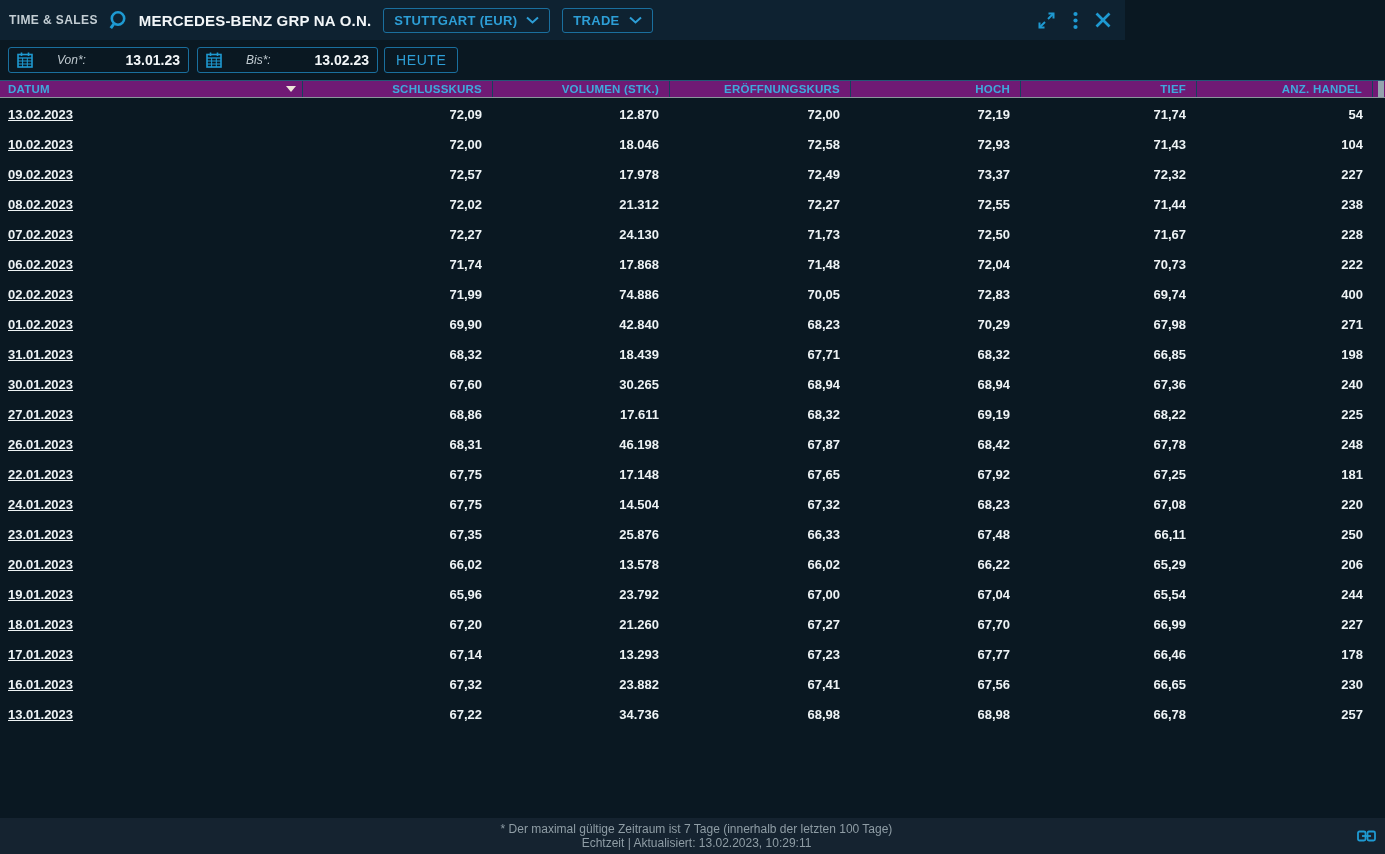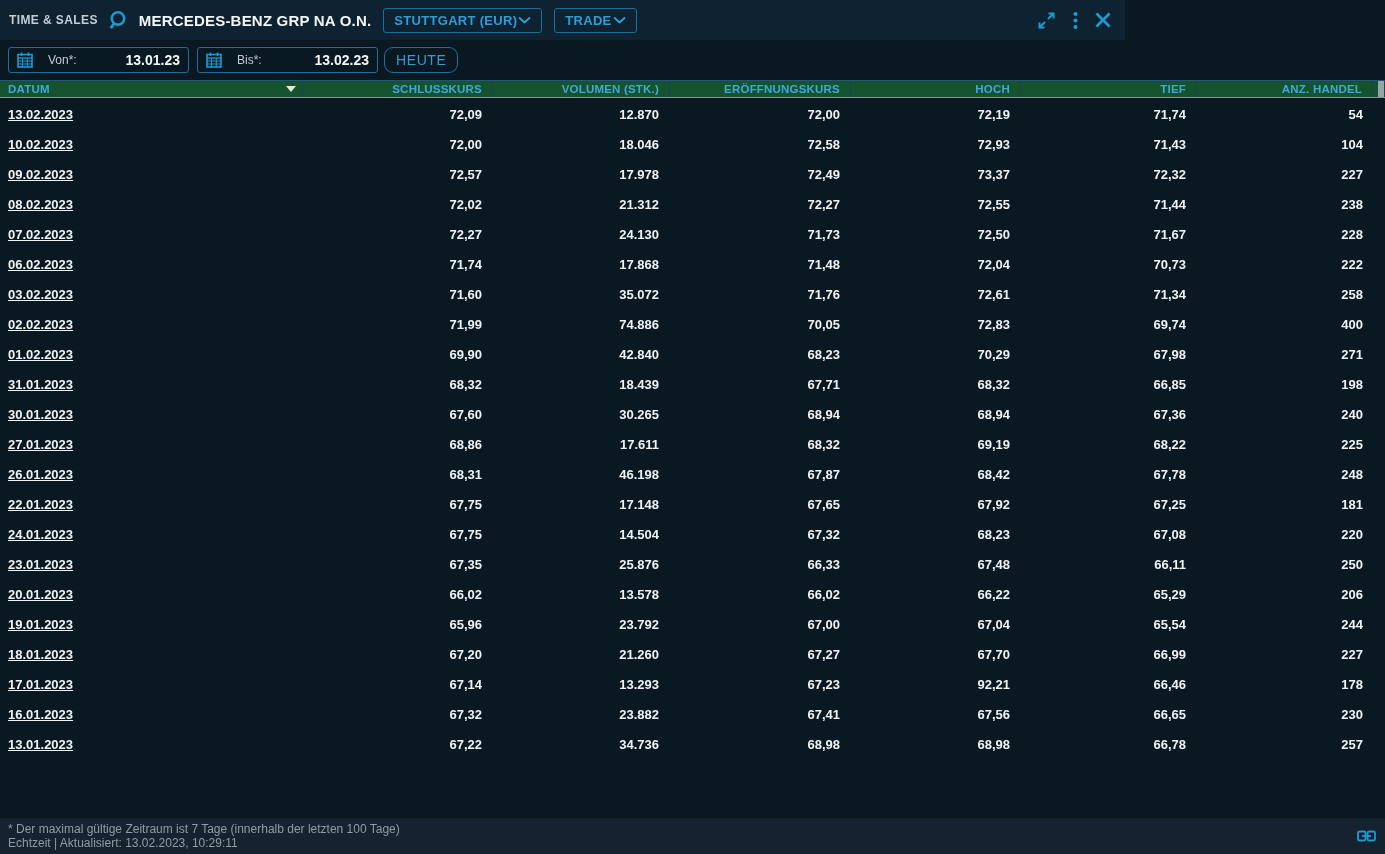--- a/index.html
+++ b/index.html
@@ -16,47 +16,47 @@
   .app-title{
     margin-left:9px;font-size:12px;font-weight:700;color:#c3ced4;
     letter-spacing:.4px;white-space:nowrap;
   }
   .search-ic{margin-left:10px;display:flex;align-items:center;}
   .instrument{
     margin-left:8px;font-size:15px;font-weight:700;color:#f2f6f8;
     letter-spacing:.2px;white-space:nowrap;
   }
   .dd-btn{
-    margin-left:12px;height:25px;display:flex;align-items:center;gap:1px;
+    margin-left:12px;height:25px;display:flex;align-items:center;gap:9px;
     padding:1px 10px;border:1px solid #1a6f9e;border-radius:3px;
     background:transparent;color:#2d9ed6;font-size:13px;font-weight:700;
     letter-spacing:.3px;cursor:pointer;white-space:nowrap;
   }
   .topbar-right{margin-left:auto;margin-right:14px;display:flex;align-items:center;gap:17px;}
   .icon-btn{display:flex;align-items:center;justify-content:center;cursor:pointer;background:none;border:none;padding:0;}
   
   .filterbar{
     position:absolute;left:0;top:40px;width:1385px;height:40px;
     display:flex;align-items:center;
   }
   .date-input{
     margin-left:8px;width:181px;height:26px;border:1px solid #1a6f9e;border-radius:3px;
     display:flex;align-items:center;padding:0 8px;box-sizing:border-box;
   }
   .date-input:first-child{margin-left:8px;}
-  .date-label{margin-left:15px;font-size:12px;color:#c0cad0;}
+  .date-label{margin-left:24px;font-size:12px;font-style:italic;color:#c0cad0;}
   .date-value{margin-left:auto;font-size:14px;font-weight:700;color:#f2f6f8;}
   .heute-btn{
-    margin-left:6px;height:26px;padding:0 11px;border:1px solid #1a6f9e;border-radius:9px;
+    margin-left:6px;height:26px;padding:0 11px;border:1px solid #1a6f9e;border-radius:3px;
     background:transparent;color:#2d9ed6;font-size:14px;letter-spacing:.6px;cursor:pointer;
   }
   
   .thead{
     position:absolute;left:0;top:80px;width:1385px;height:18px;
-    background:#14532d;border-top:1px solid #245776;border-bottom:1px solid #8a969c;
+    background:#701a75;border-top:1px solid #245776;border-bottom:1px solid #8a969c;
     box-sizing:border-box;display:flex;align-items:center;
   }
   .hcell{
     font-size:11.5px;font-weight:700;color:#3fa9dc;letter-spacing:.2px;
     box-sizing:border-box;text-align:right;padding-right:10px;height:100%;
     display:flex;align-items:center;justify-content:flex-end;cursor:pointer;
   }
   .hcell+.hcell{border-left:1px solid #17415c;}
   .hcell.last{border-right:1px solid #17415c;}
   .c0{width:302px;}.c1{width:190px;}.c2{width:177px;}.c3{width:181px;}
@@ -75,21 +75,21 @@
   .cell.c0{text-align:left;padding-left:8px;}
   .date-link{color:#eef3f5;text-decoration:underline;cursor:pointer;}
   
   .scroll-thumb{
     position:absolute;right:1px;top:81px;width:6px;height:16px;
     background:#93a5ae;cursor:pointer;
   }
   
   .footer{
     position:absolute;left:0;bottom:0;width:1385px;height:36px;
-    background:#152330;box-sizing:border-box;padding:4px 0 0 8px;
+    background:#152330;box-sizing:border-box;padding:4px 0 0 8px;text-align:center;
   }
   .footer-line{font-size:12px;color:#8f9da5;line-height:14px;white-space:nowrap;}
   .link-ic{position:absolute;right:9px;bottom:12px;cursor:pointer;}
   svg{display:block;}
 </style>
 </head>
 <body>
 
 <div class="topbar">
   <span class="app-title">TIME &amp; SALES</span>
@@ -239,29 +239,20 @@
     <div class="trow">
     <div class="cell c0"><a class="date-link">06.02.2023</a></div>
     <div class="cell c1">71,74</div>
     <div class="cell c2">17.868</div>
     <div class="cell c3">71,48</div>
     <div class="cell c4">72,04</div>
     <div class="cell c5">70,73</div>
     <div class="cell c6">222</div>
   </div>
     <div class="trow">
-    <div class="cell c0"><a class="date-link">03.02.2023</a></div>
-    <div class="cell c1">71,60</div>
-    <div class="cell c2">35.072</div>
-    <div class="cell c3">71,76</div>
-    <div class="cell c4">72,61</div>
-    <div class="cell c5">71,34</div>
-    <div class="cell c6">258</div>
-  </div>
-    <div class="trow">
     <div class="cell c0"><a class="date-link">02.02.2023</a></div>
     <div class="cell c1">71,99</div>
     <div class="cell c2">74.886</div>
     <div class="cell c3">70,05</div>
     <div class="cell c4">72,83</div>
     <div class="cell c5">69,74</div>
     <div class="cell c6">400</div>
   </div>
     <div class="trow">
     <div class="cell c0"><a class="date-link">01.02.2023</a></div>
@@ -360,21 +351,21 @@
     <div class="cell c3">67,27</div>
     <div class="cell c4">67,70</div>
     <div class="cell c5">66,99</div>
     <div class="cell c6">227</div>
   </div>
     <div class="trow">
     <div class="cell c0"><a class="date-link">17.01.2023</a></div>
     <div class="cell c1">67,14</div>
     <div class="cell c2">13.293</div>
     <div class="cell c3">67,23</div>
-    <div class="cell c4">92,21</div>
+    <div class="cell c4">67,77</div>
     <div class="cell c5">66,46</div>
     <div class="cell c6">178</div>
   </div>
     <div class="trow">
     <div class="cell c0"><a class="date-link">16.01.2023</a></div>
     <div class="cell c1">67,32</div>
     <div class="cell c2">23.882</div>
     <div class="cell c3">67,41</div>
     <div class="cell c4">67,56</div>
     <div class="cell c5">66,65</div>

